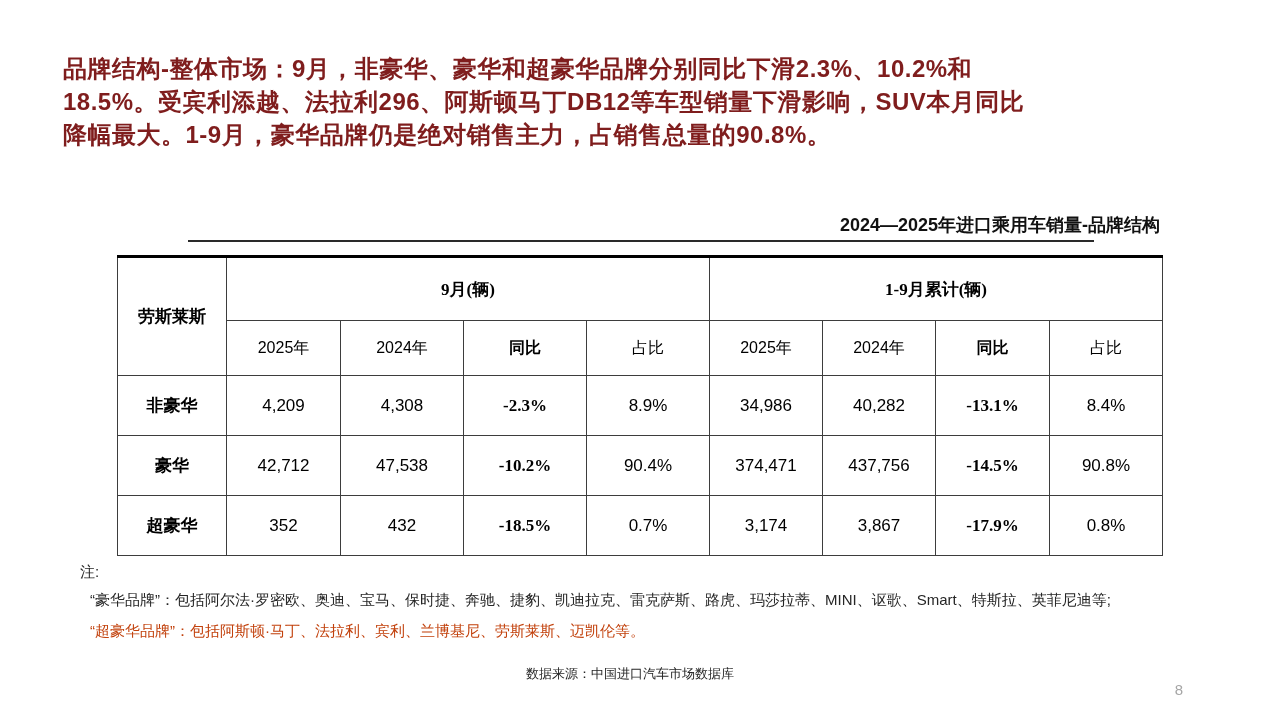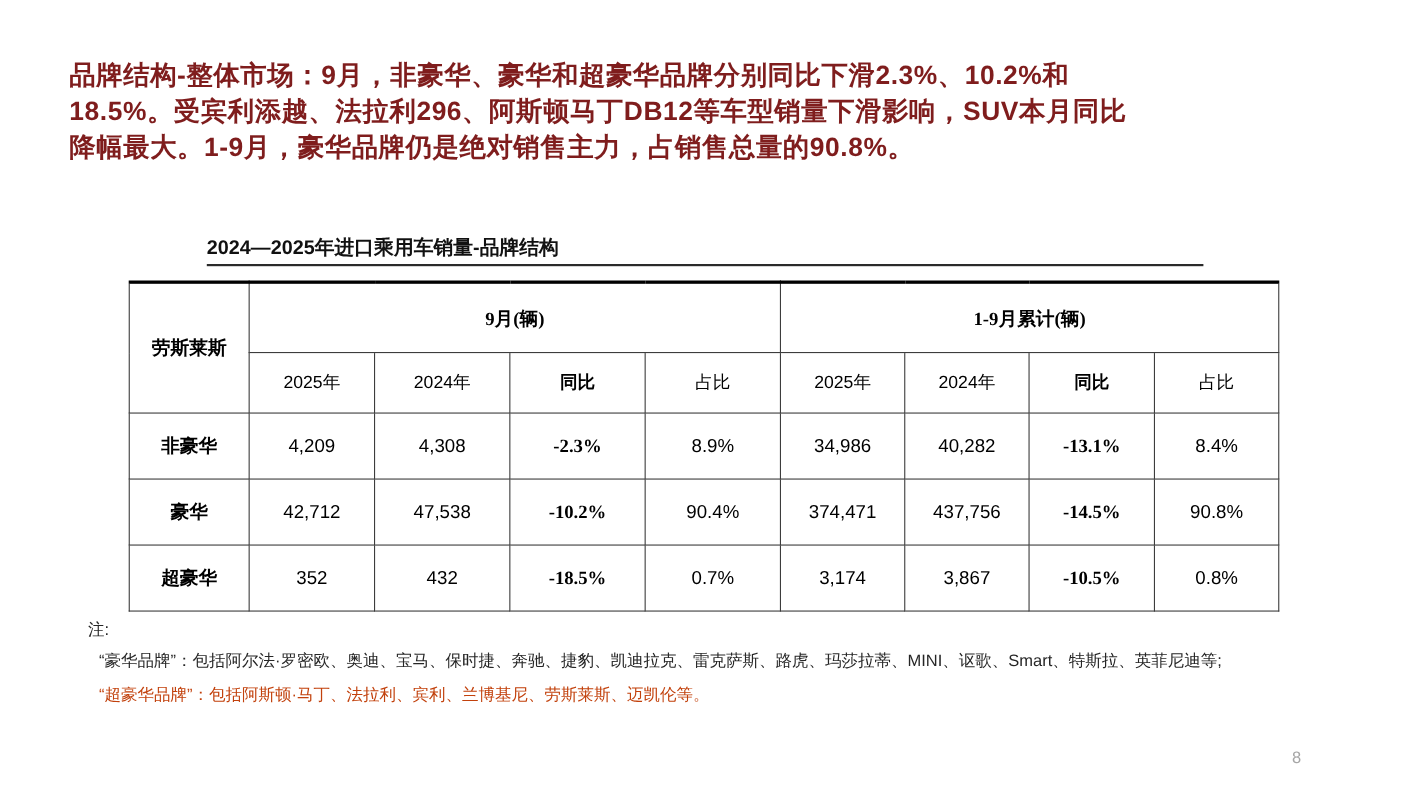--- a/index.html
+++ b/index.html
@@ -6,21 +6,21 @@
   .slide {
     position:relative; width:1280px; height:720px; background:#ffffff; overflow:hidden;
     font-family:"Liberation Sans","DejaVu Sans",sans-serif; color:#000;
   }
   .title {
     position:absolute; left:63px; top:52px; width:1175px;
     color:#7f1d1d; font-weight:700; font-size:24px; line-height:33px; letter-spacing:0.5px;
   }
   .title .t-line { white-space:nowrap; }
   .caption {
-    position:absolute; left:188px; top:213px; width:972px; text-align:left;
+    position:absolute; left:188px; top:213px; width:972px; text-align:right;
     font-weight:700; font-size:18px; color:#111;
   }
   .caption-underline {
     position:absolute; left:188px; top:240px; width:906px; height:0;
     border-top:2px solid #2a2a2a;
   }
   table.sales {
     position:absolute; left:117px; top:255px;
     border-collapse:collapse; table-layout:fixed;
     border-top:3px solid #000;
@@ -104,25 +104,26 @@
       <td>90.8%</td>
     </tr>
     <tr class="drow">
       <td class="bold">超豪华</td>
       <td>352</td>
       <td>432</td>
       <td class="bold">-18.5%</td>
       <td>0.7%</td>
       <td>3,174</td>
       <td>3,867</td>
-      <td class="bold">-10.5%</td>
+      <td class="bold">-17.9%</td>
       <td>0.8%</td>
     </tr>
   </tbody>
     </table>
 
   <div class="note-label">注:</div>
   <div class="note-line-1">“豪华品牌”：包括阿尔法·罗密欧、奥迪、宝马、保时捷、奔驰、捷豹、凯迪拉克、雷克萨斯、路虎、玛莎拉蒂、MINI、讴歌、Smart、特斯拉、英菲尼迪等;</div>
   <div class="note-line-2">“超豪华品牌”：包括阿斯顿·马丁、法拉利、宾利、兰博基尼、劳斯莱斯、迈凯伦等。</div>
 
+  <div class="source">数据来源：中国进口汽车市场数据库</div>
   <div class="page-number">8</div>
 
 </div>
 
 </body></html>

